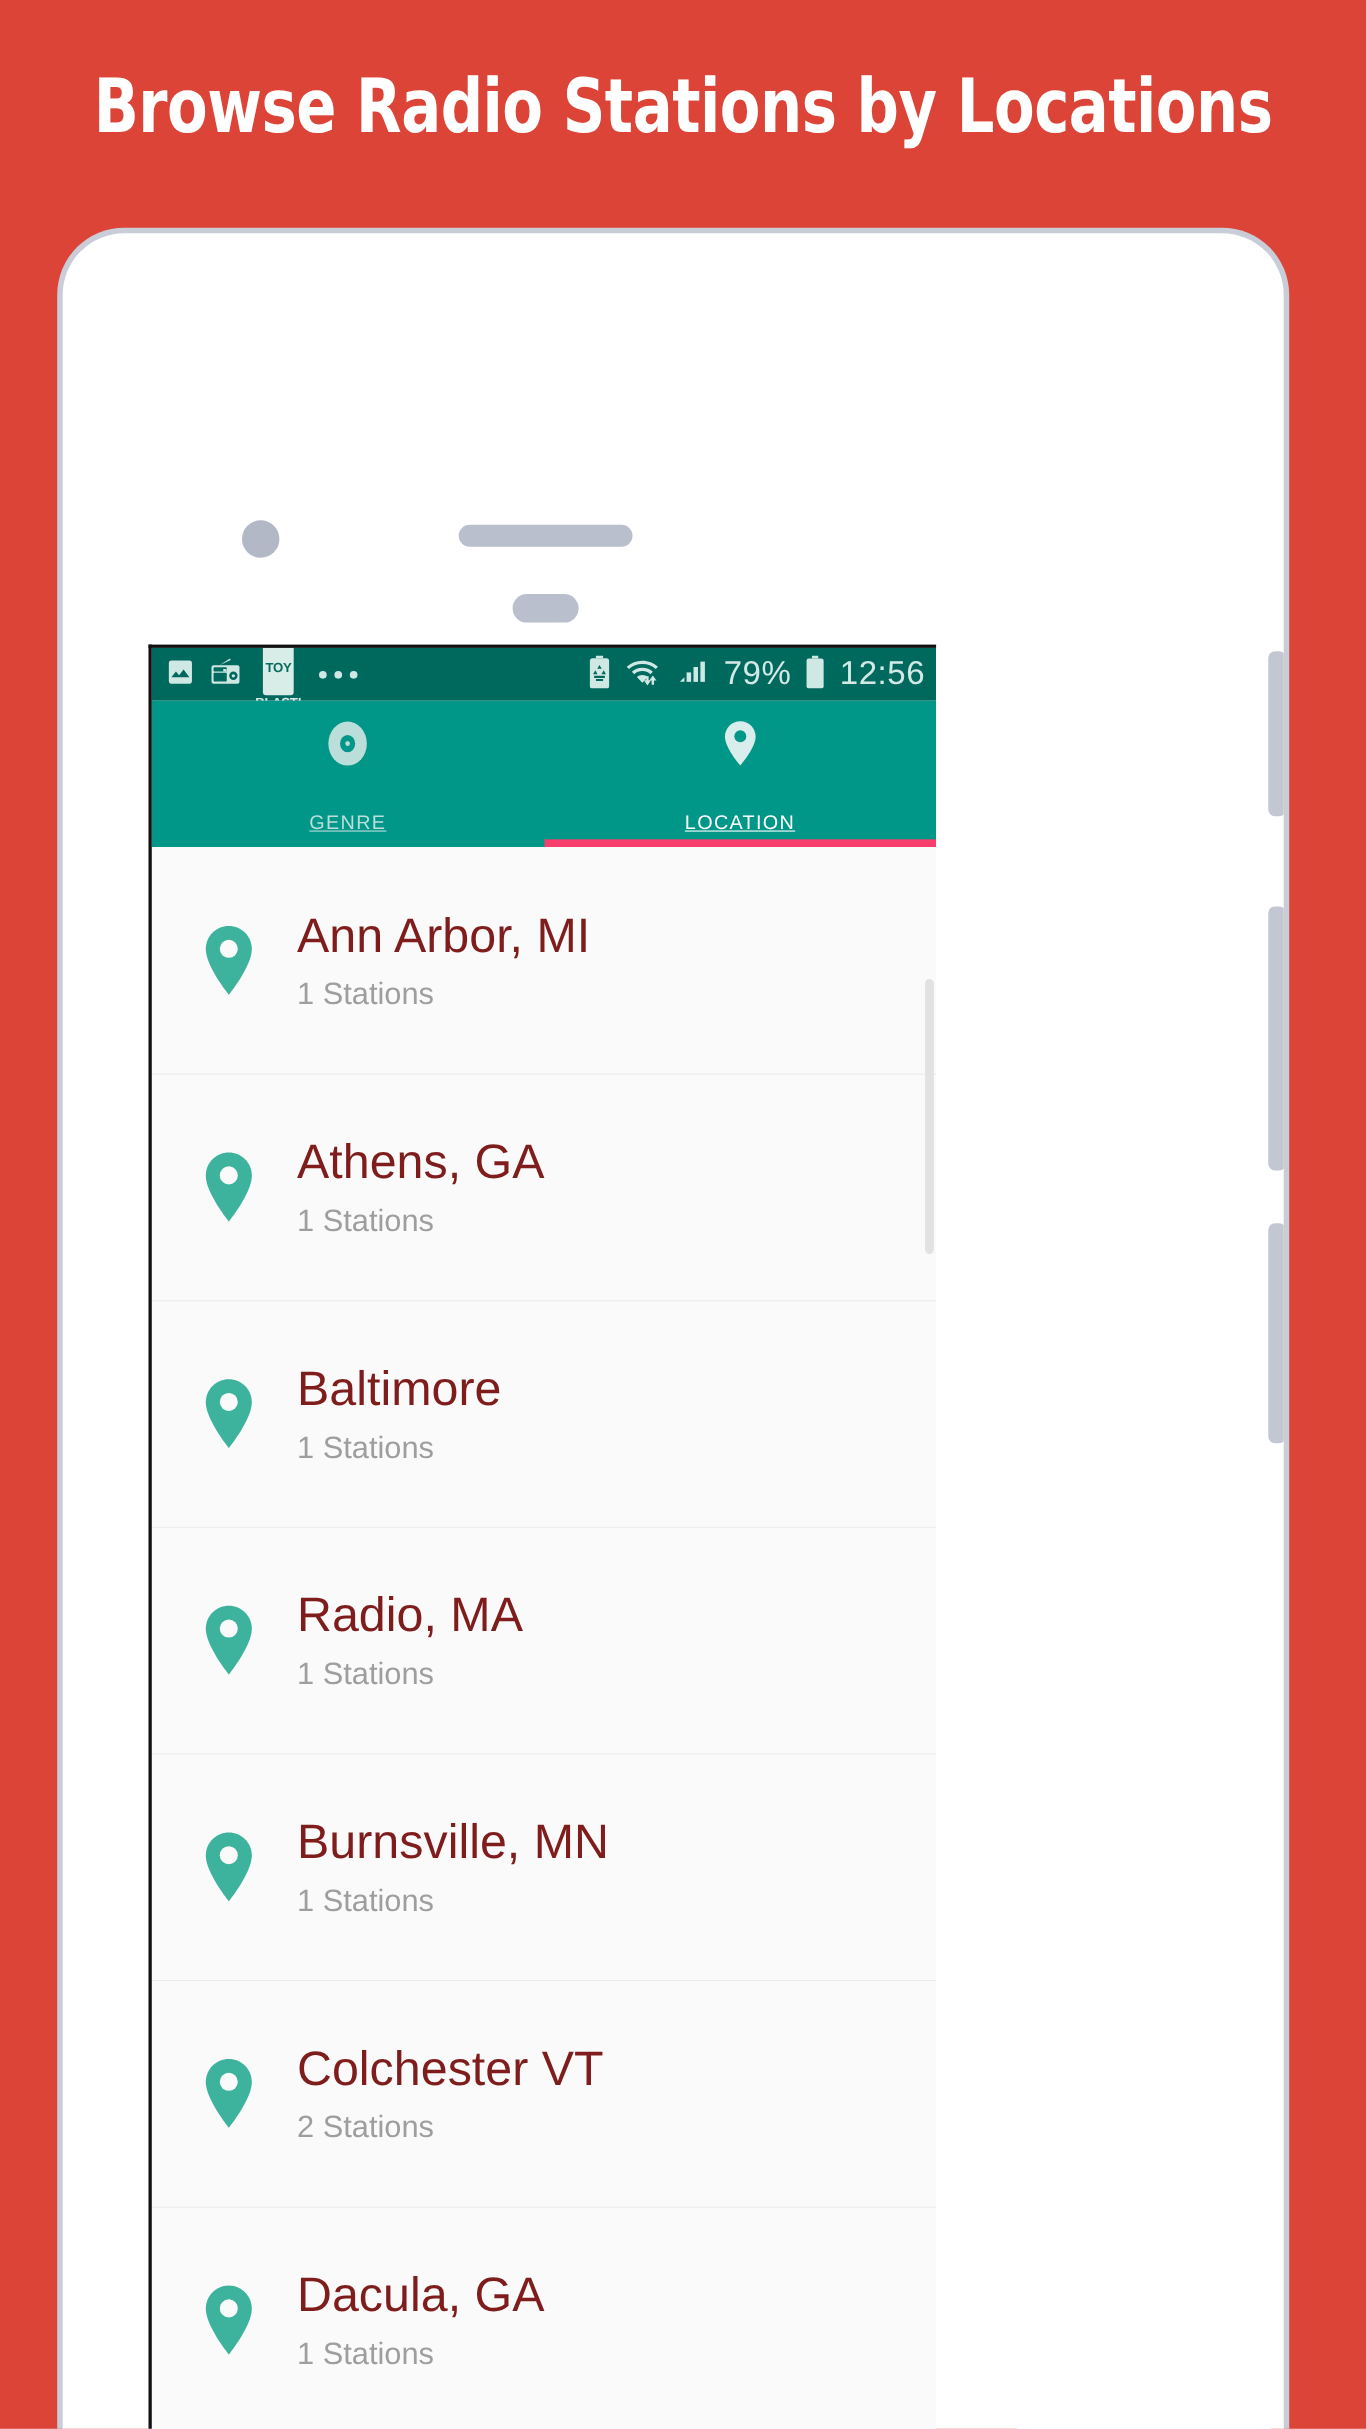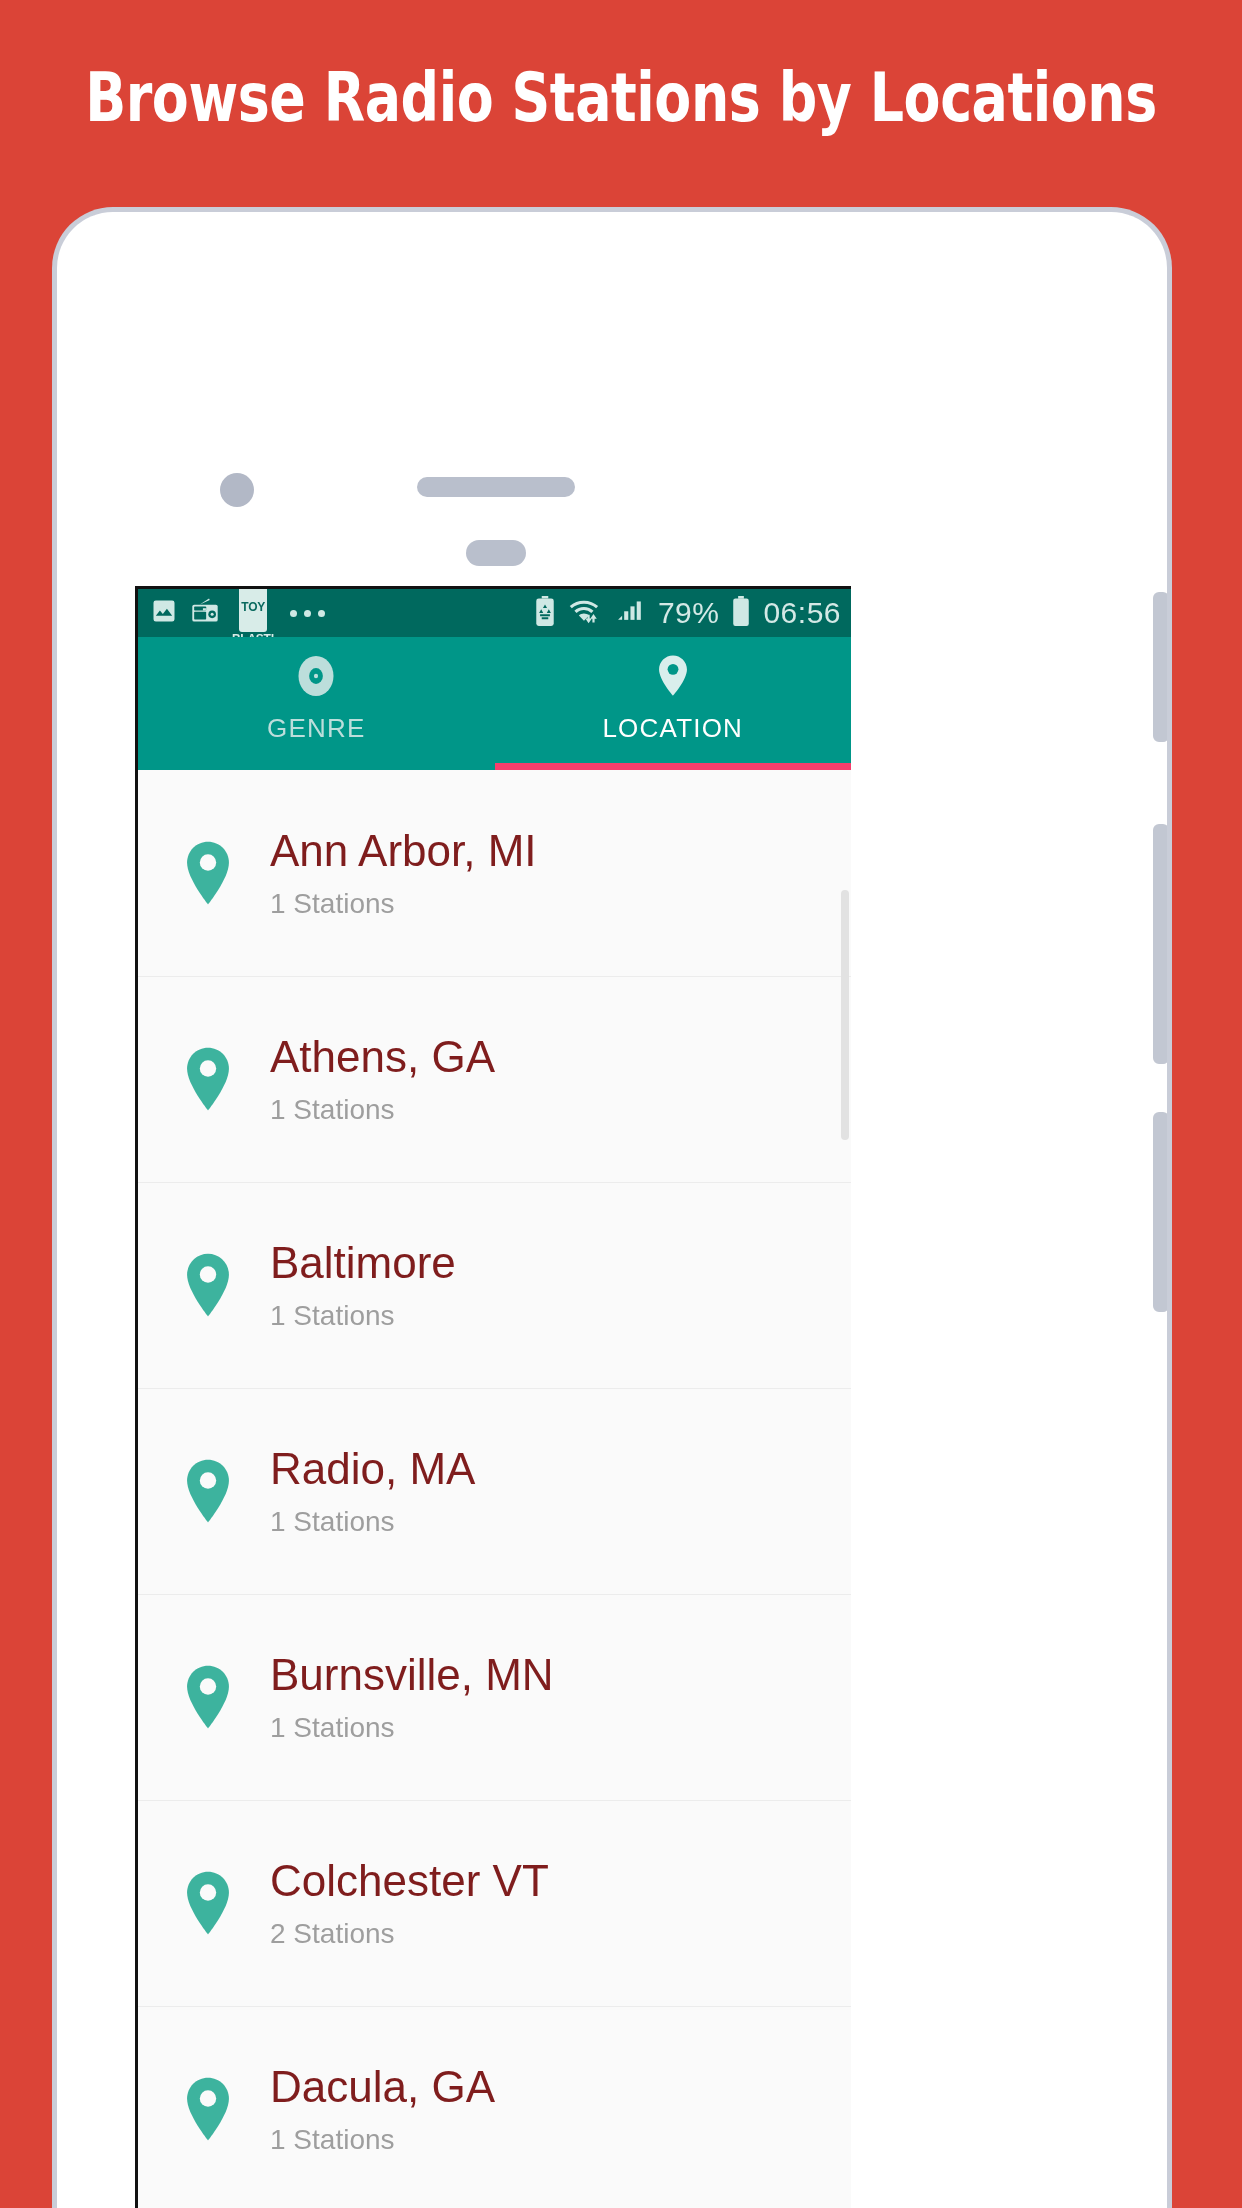--- a/index.html
+++ b/index.html
@@ -86,21 +86,21 @@
   
   #tabbar{
     height:133px;background:#009688;display:flex;position:relative;
   }
   .tab{
     flex:1;display:flex;flex-direction:column;align-items:center;
     justify-content:flex-start;padding-top:14px;box-sizing:border-box;
     cursor:pointer;
   }
   .tab .tlabel{
-    font-size:26px;letter-spacing:1.2px;font-weight:400;margin-top:8px;
+    font-size:18px;letter-spacing:1.2px;font-weight:400;margin-top:32px;text-decoration:underline;
   }
   .tab.inactive .tlabel{color:#bcdedb;}
   .tab.active .tlabel{color:#ffffff;}
   .tab.inactive svg{fill:#bcdedb;}
   .tab.active svg{fill:#d9eeec;}
   #tab-underline{
     position:absolute;bottom:0;height:7px;background:#f73e6c;
     width:50%;right:0;
   }
   
@@ -195,21 +195,21 @@
             <rect x="15.2" y="4" width="3" height="13.5" fill="#cfe8e4"></rect>
           </svg>
         </span>
         <span class="sbtxt">79%</span>
         <span class="sbicon">
           <svg width="20" height="30" viewBox="0 0 14 22">
             <path fill="#cfe8e4" d="M4.9 0h4.2v2H4.9z"></path>
             <rect x="1.3" y="1.9" width="11.4" height="20.1" rx="1.6" fill="#cfe8e4"></rect>
           </svg>
         </span>
-        <span class="sbtxt">06:56</span>
+        <span class="sbtxt">12:56</span>
       </div>
     </div>
 
     <div id="tabbar">
       <div class="tab inactive">
         <span>
           <svg width="50" height="50" viewBox="0 0 24 24">
             <ellipse cx="12" cy="12" rx="8.4" ry="9.6"></ellipse>
             <ellipse cx="12" cy="12" rx="3.3" ry="3.8" fill="#009688"></ellipse>
             <ellipse cx="12" cy="12" rx="1" ry="1.1"></ellipse>

